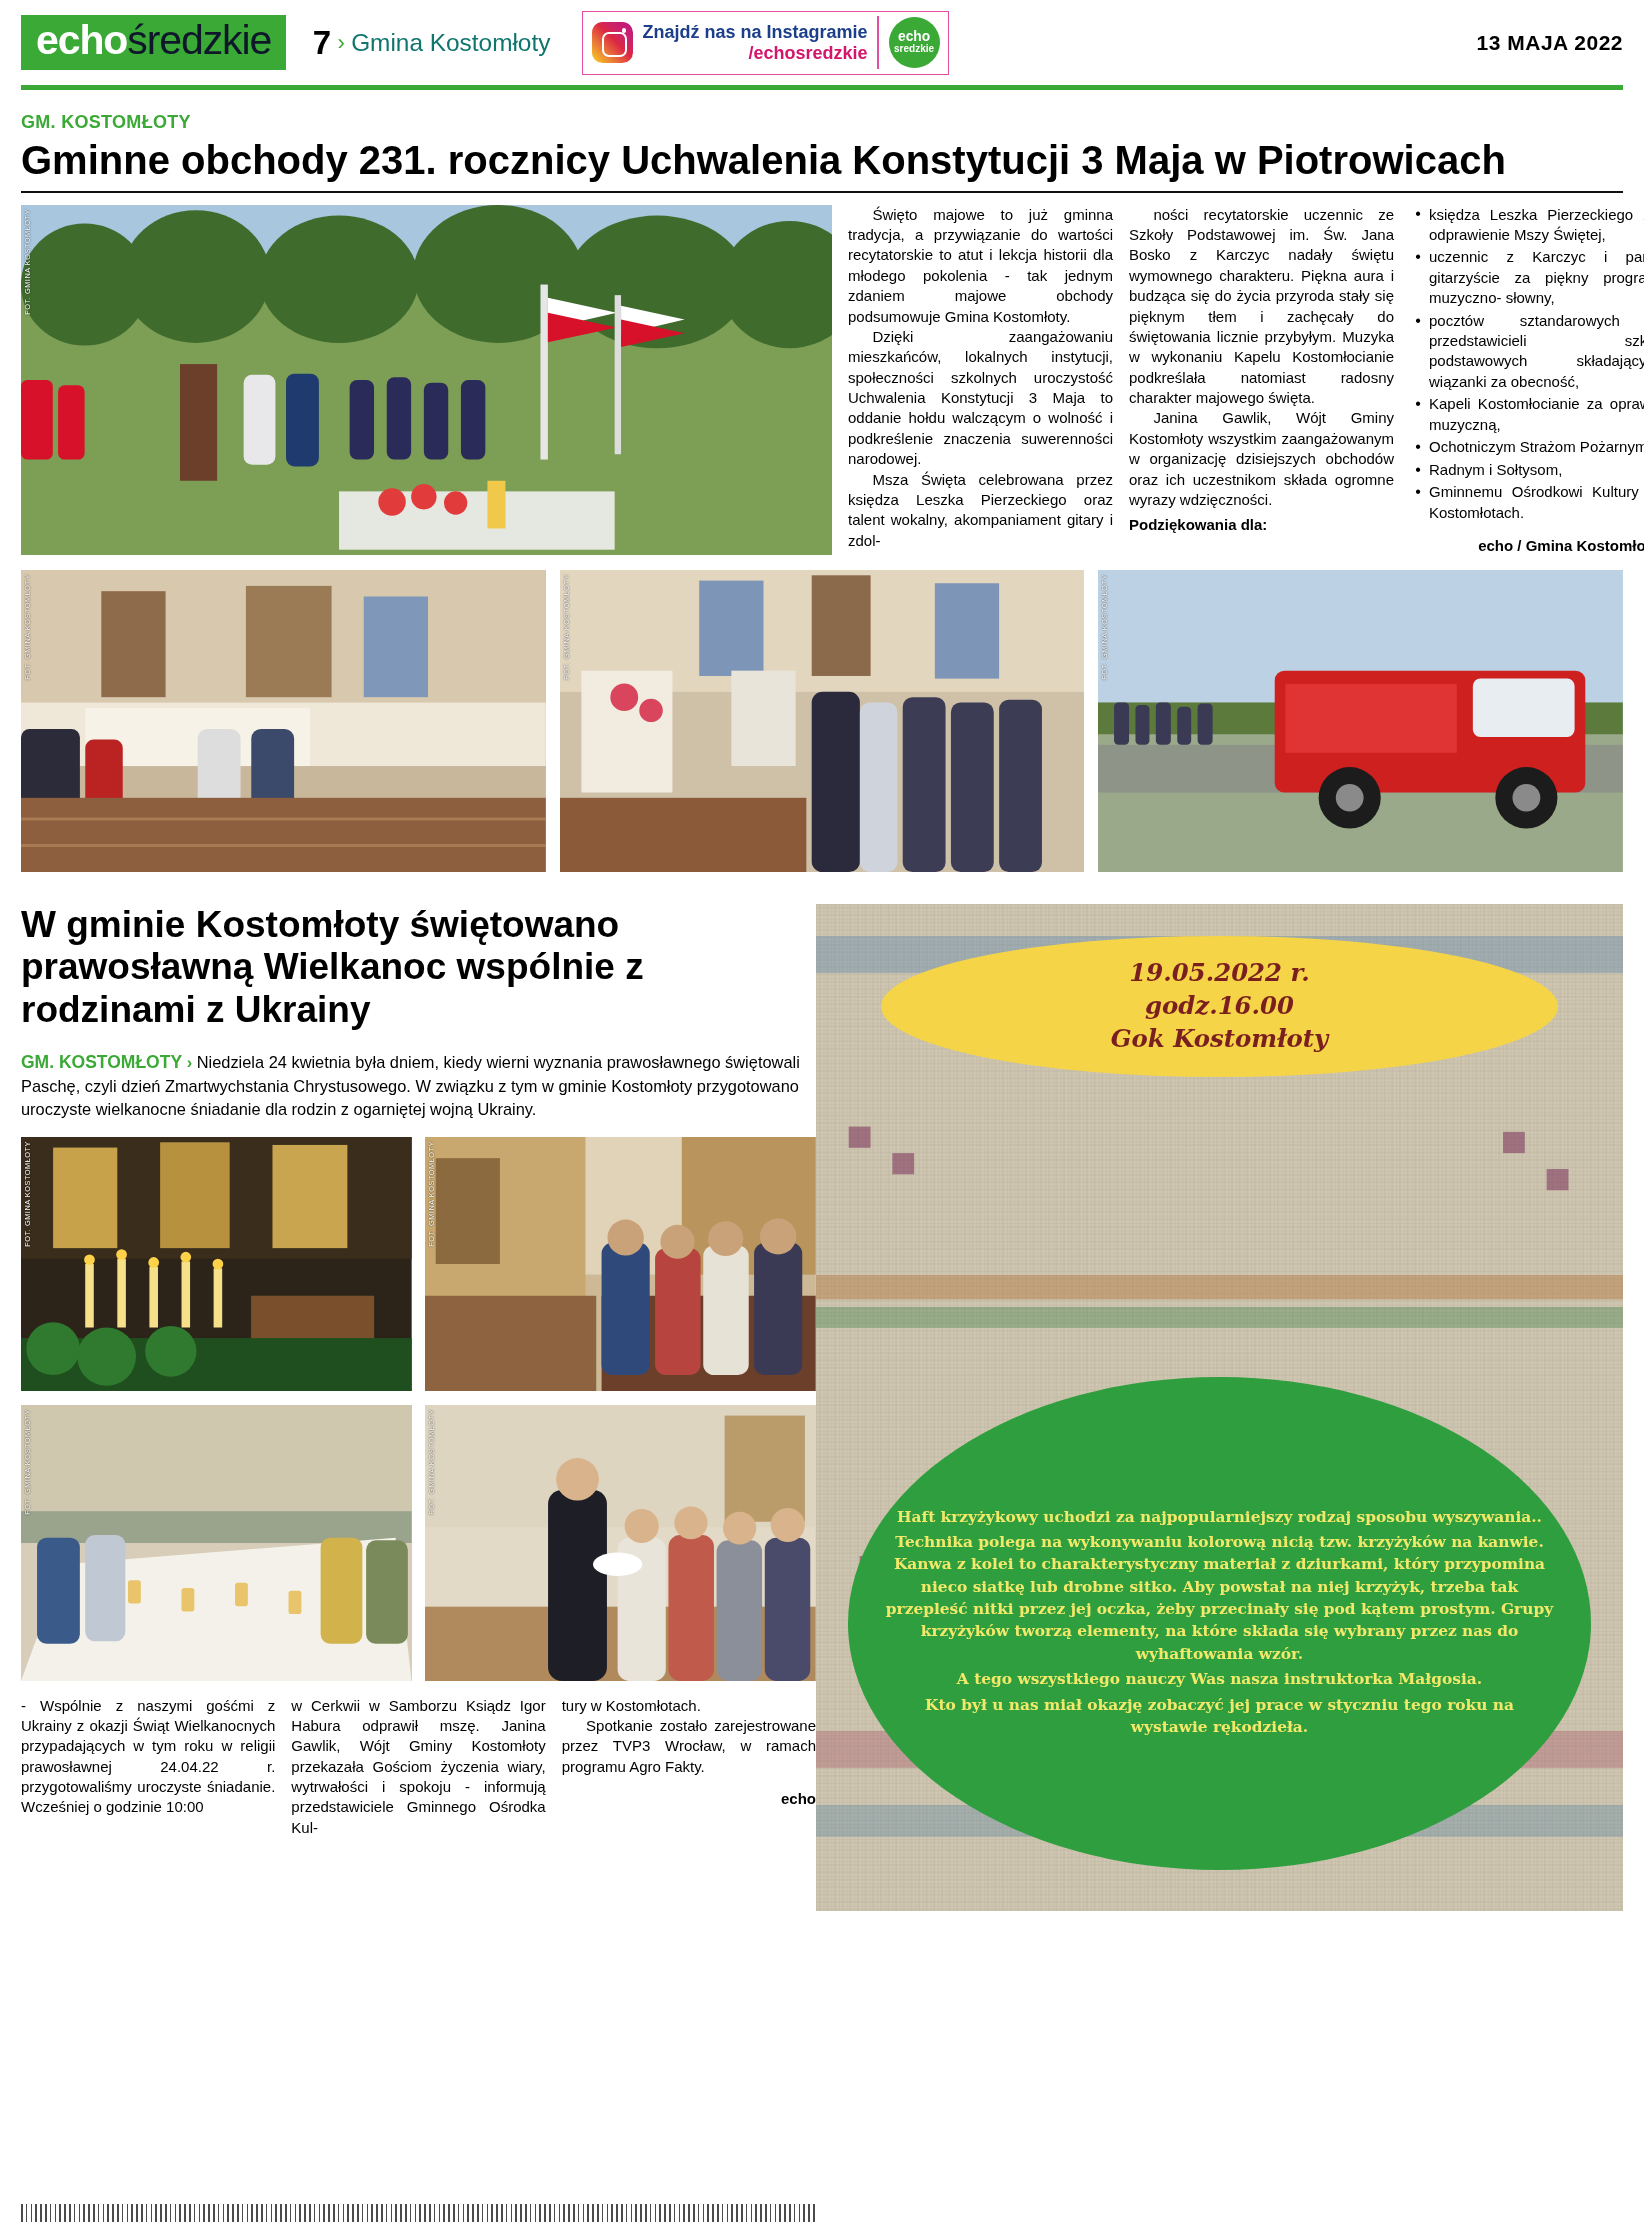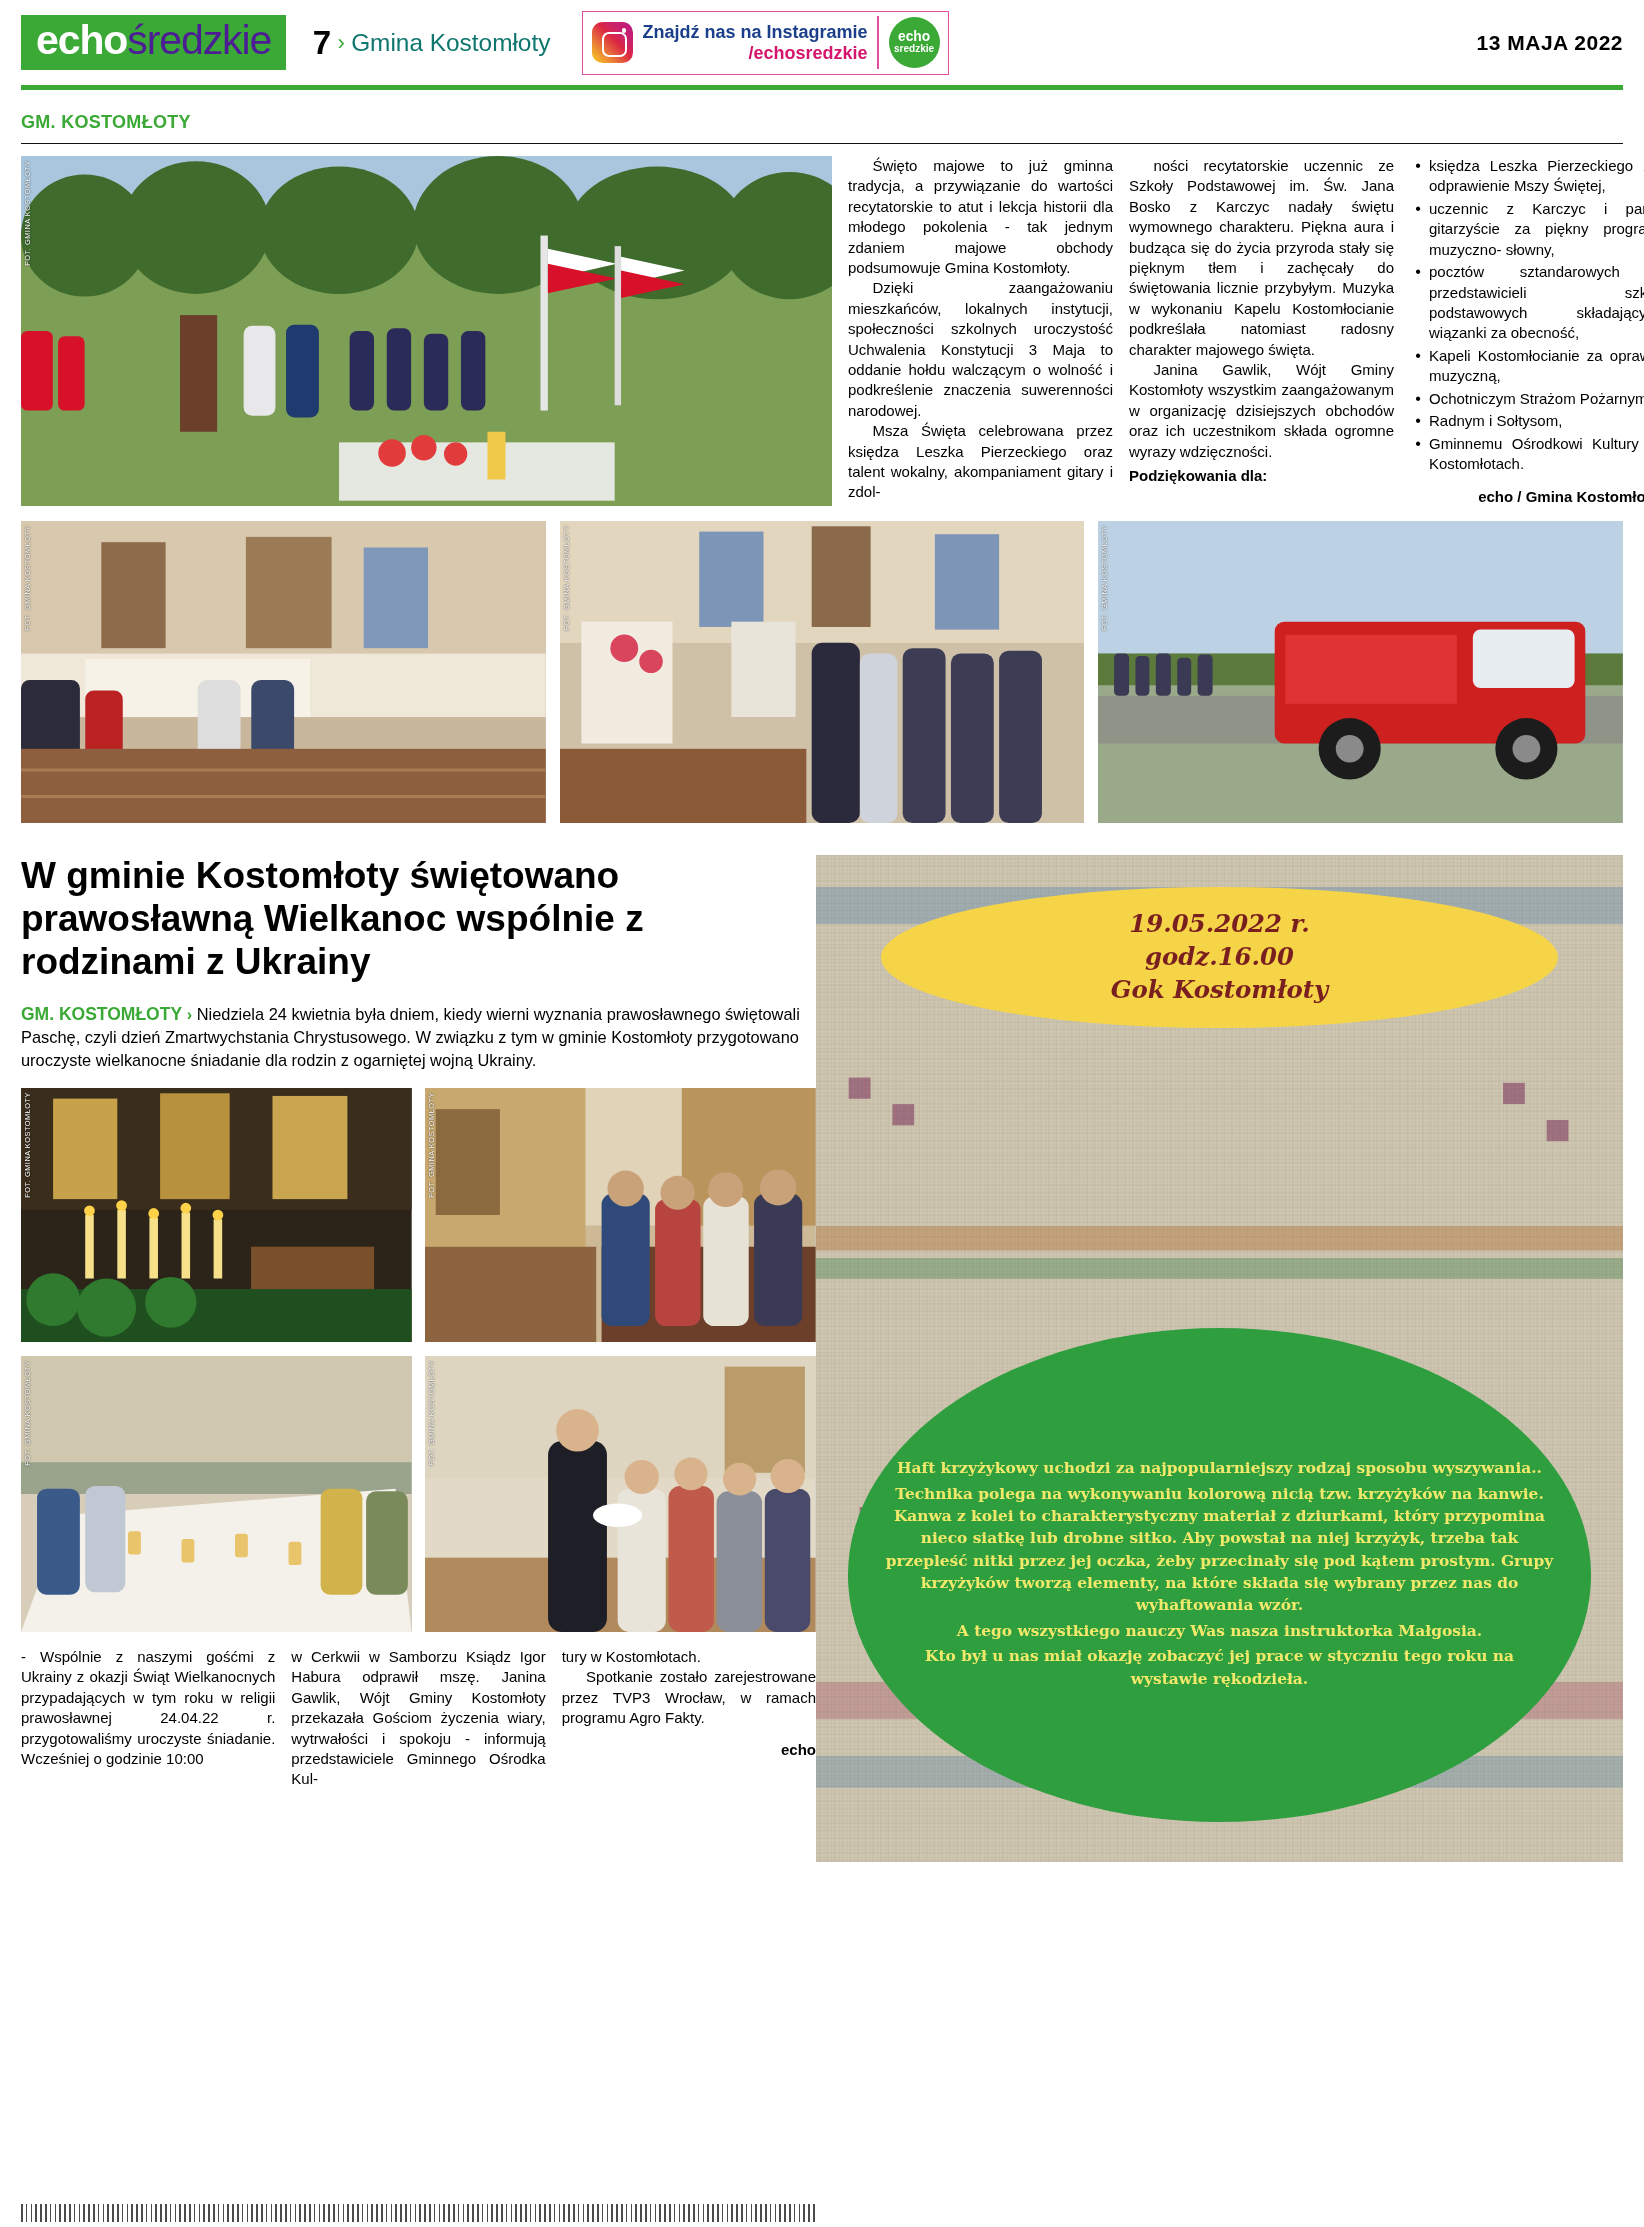--- a/index.html
+++ b/index.html
@@ -32,21 +32,21 @@
   .logo-echo {
     font-size: 41px;
     font-weight: bold;
     color: #ffffff;
     letter-spacing: -1.1px;
     line-height: 1;
   }
   .logo-sredzkie {
     font-size: 41px;
     font-weight: normal;
-    color: #4c1d95;
+    color: #0f172a;
     letter-spacing: -1.1px;
     line-height: 1;
   }
   .page-num {
     font-size: 33px;
     font-weight: bold;
     margin-left: 26.5px;
     color: #000;
   }
   .page-chev {
@@ -276,20 +276,21 @@
     </span>
   </div>
 
   <span class="issue-date">13 MAJA 2022</span>
 </div>
 <div class="rule-green"></div>
 
 <div class="content">
 
   <div class="kicker">GM. KOSTOMŁOTY</div>
+  <h1 class="headline1">Gminne obchody 231. rocznicy Uchwalenia Konstytucji 3 Maja w Piotrowicach</h1>
   <div class="hr-thin"></div>
 
   <div class="a1-grid">
 
     <div class="photo" style="height:350px;background:linear-gradient(#8fb7d6 0%,#9fc2d8 22%,#6d8f4e 23%,#86a45c 58%,#5c7f3d 100%);">
       <svg width="100%" height="100%" viewBox="0 0 1530 660" preserveAspectRatio="none">
         <rect x="0" y="0" width="1530" height="150" fill="#a8c6dd"></rect>
         <rect x="0" y="150" width="1530" height="510" fill="#7d9e55"></rect>
         <g fill="#3f6b2d">
           <ellipse cx="120" cy="150" rx="120" ry="115"></ellipse>

